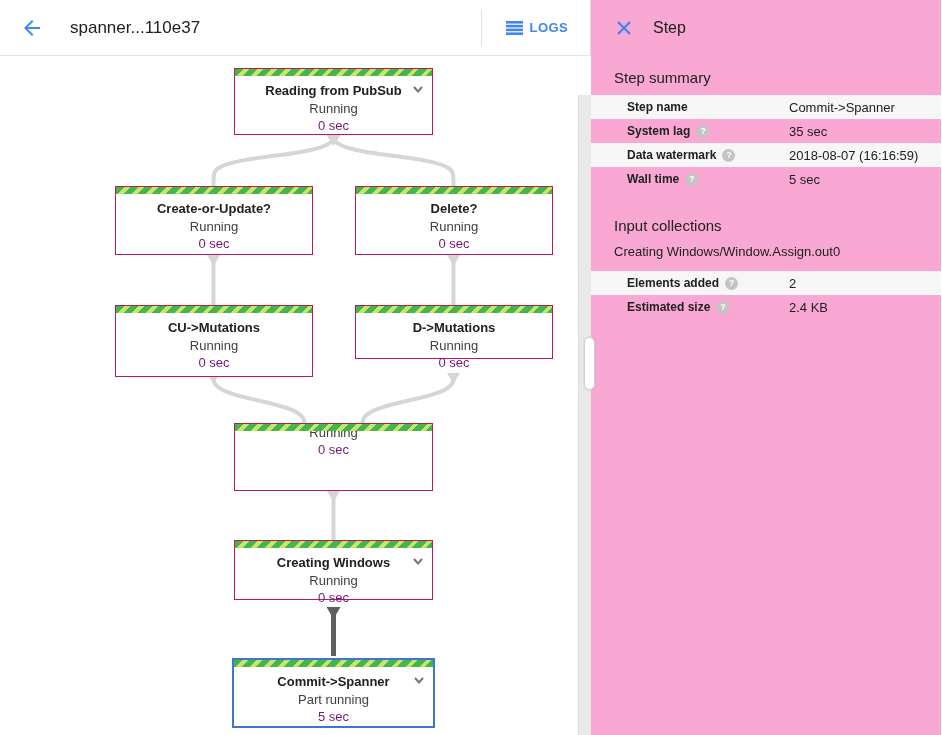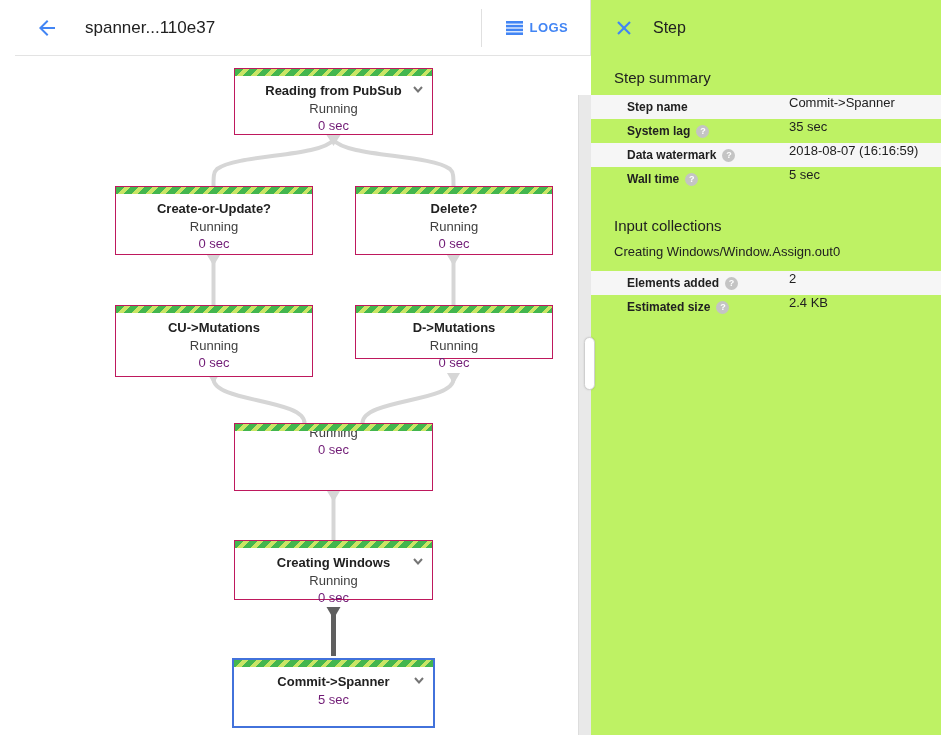--- a/index.html
+++ b/index.html
@@ -3,21 +3,21 @@
 <meta charset="utf-8">
 <style>
   * { margin:0; padding:0; box-sizing:border-box; }
   html,body { width:942px; height:735px; overflow:hidden;
     font-family:"Liberation Sans", sans-serif; background:#fff; color:#212121; }
   .app { position:relative; width:942px; height:735px; display:flex; }
 
   
   .graph-panel { position:relative; width:591px; height:735px; border-right:1px solid #e0e0e0; }
   .graph-header { position:relative; height:56px; border-bottom:1px solid #e3e3e3;
-    display:flex; align-items:center;margin-left:15px; }
+    display:flex; align-items:center; }
   .back-btn { width:24px; height:24px; margin-left:20px; cursor:pointer; }
   .back-btn svg { width:24px; height:24px; fill:var(--accent-blue); }
   .job-title { margin-left:26px; font-size:17px; color:#212121; }
   .header-right { margin-left:auto; display:flex; align-items:center; height:100%; }
   .header-divider { width:1px; height:38px; background:#e0e0e0; }
   .logs-btn { display:flex; align-items:center; gap:7px; padding:0 22px 0 24px;
     color:var(--accent-blue); font-size:13px; font-weight:bold; letter-spacing:.4px; cursor:pointer; }
   .logs-btn svg { width:17px; height:14px; fill:var(--accent-blue); }
 
   .graph-canvas { position:relative; width:591px; height:679px; background:#fff; }
@@ -37,30 +37,30 @@
   .node .chevron svg { width:14px; height:14px; stroke:#757575; stroke-width:2; fill:none; }
   .node.selected { border:2px solid var(--selected-border); }
 
   .scroll-track { position:absolute; left:578px; top:39px; width:13px; height:640px;
     background:#e9e9e9; border-left:1px solid #ddd; }
   .divider-handle { position:absolute; left:584px; top:337px; width:11px; height:53px;
     background:#fff; border:1px solid #cfcfcf; border-radius:6px; z-index:6;
     box-shadow:0 0 2px rgba(0,0,0,.12); cursor:col-resize; }
 
   
-  .side-panel { position:relative; width:350px; height:735px; background:#bef264; }
+  .side-panel { position:relative; width:350px; height:735px; background:#f9a8d4; }
   .panel-header { height:56px; display:flex; align-items:center; }
   .close-btn { width:18px; height:18px; margin-left:24px; cursor:pointer; }
   .close-btn svg { width:18px; height:18px; stroke:var(--accent-blue); stroke-width:2.2; }
   .panel-title { margin-left:20px; font-size:16px; color:#212121; }
 
   .panel-body { padding-top:13px; }
   .section-heading { margin-left:23px; font-size:15px; color:#212121; }
   .kv-table { margin-top:9px; }
-  .kv-row { display:flex; height:24px; padding-left:36px; font-size:12px; }
+  .kv-row { display:flex; align-items:center; height:24px; padding-left:36px; font-size:12px; }
   .kv-row.shaded { background:#f6f6f6; }
   .kv-label { display:flex; align-items:center; gap:6px; width:162px; font-weight:bold; color:#212121; }
   .kv-value { font-size:13px; color:#212121; }
   .help { display:inline-flex; align-items:center; justify-content:center;
     width:13px; height:13px; border-radius:50%; background:#c4c4c4; color:#fff;
     font-size:9px; font-weight:bold; cursor:pointer; }
   .collection-name { margin:10px 0 12px 23px; font-size:13px; color:#212121; }
   .gap { height:26px; }
 </style>
 </head>
@@ -162,20 +162,21 @@
         <div class="node-status">Running</div>
         <div class="node-time">0 sec</div>
       </div>
 
       <div class="node selected" style="left:232px;top:602px;width:203px;height:70px">
         <div class="stripe"></div>
         <div class="node-title">Commit-&gt;Spanner</div>
         <span class="chevron"><svg viewBox="0 0 14 14">
               <polyline points="3,5 7,9.5 11,5"></polyline>
             </svg></span>
+        <div class="node-status">Part running</div>
         <div class="node-time">5 sec</div>
       </div>
 
       <div class="scroll-track"></div>
     </div>
   </div>
 
   <div class="side-panel">
     <div class="panel-header">
       <span class="close-btn">

